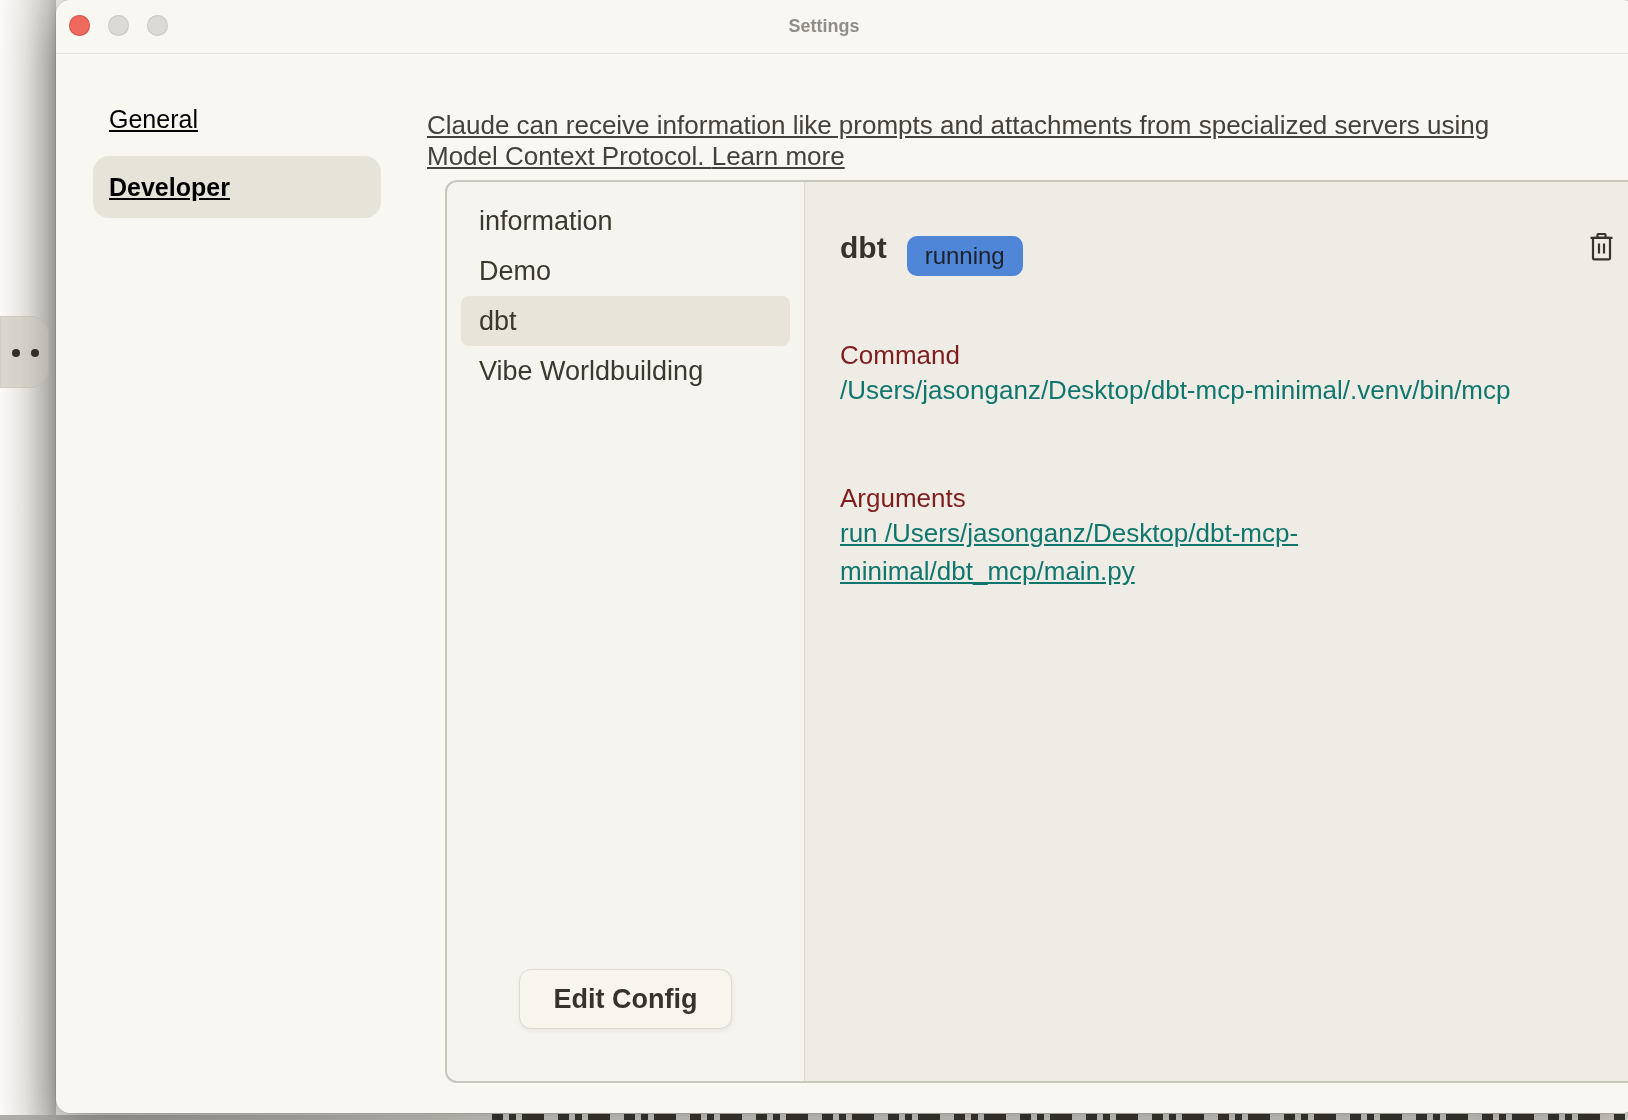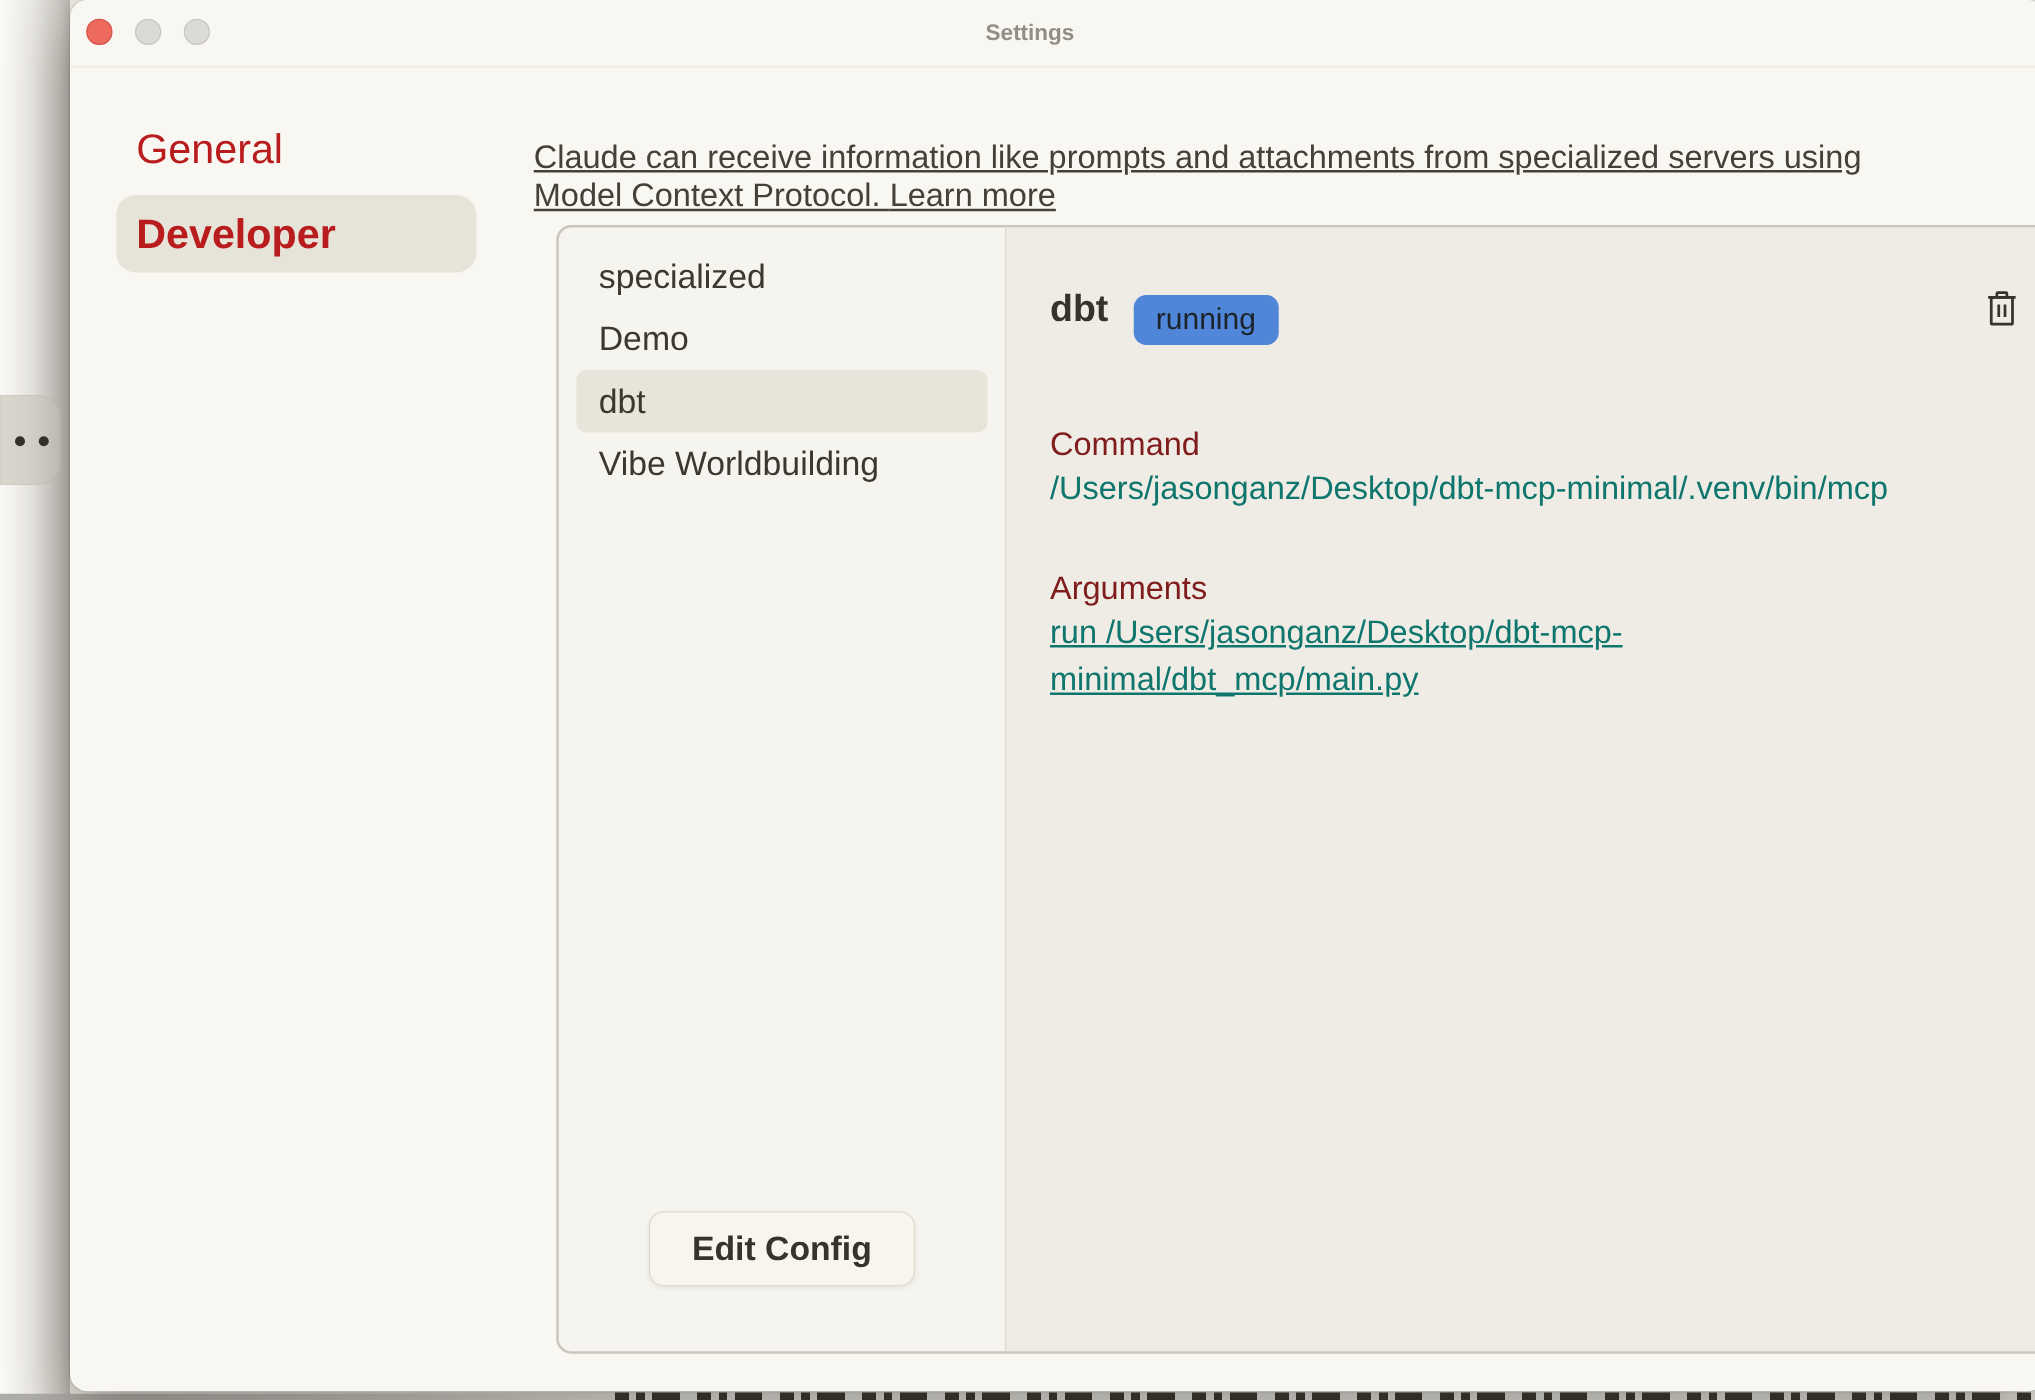--- a/index.html
+++ b/index.html
@@ -52,21 +52,21 @@
     text-align:center;font-size:18px;font-weight:bold;color:#918e88;
   }
   .traffic{position:absolute;top:15px;width:21px;height:21px;border-radius:50%;}
   .traffic.red{left:13px;background:#ee6a5f;box-shadow:inset 0 0 0 1px rgba(185,65,54,.5);}
   .traffic.gray1{left:52px;background:#dcdad6;box-shadow:inset 0 0 0 1px rgba(0,0,0,.09);}
   .traffic.gray2{left:91px;background:#dcdad6;box-shadow:inset 0 0 0 1px rgba(0,0,0,.09);}
   
   .sidebar{position:absolute;left:37px;top:88px;width:288px;}
   .side-item{
     height:62px;line-height:62px;padding:0 16px;margin-bottom:6px;
-    font-size:33px;color:#b91c1c;border-radius:16px;cursor:default;
+    font-size:25px;color:#000000;border-radius:16px;cursor:default;text-decoration:underline;
   }
   .side-item.selected{background:#e6e3d8;font-weight:bold;}
   
   .description{
     position:absolute;left:371px;top:84px;width:1130px;
     font-size:26px;line-height:31px;color:#44413a;text-decoration:underline;
   }
   .learn-more{color:#44413a;cursor:pointer;}
   
   .panel{
@@ -133,21 +133,21 @@
   <nav class="sidebar">
     <div class="side-item">General</div>
     <div class="side-item selected">Developer</div>
   </nav>
 
   <p class="description"><span>Claude can receive information like prompts and attachments from specialized servers using Model Context Protocol. </span><span class="learn-more">Learn more</span></p>
 
   <div class="panel">
 
     <div class="server-col">
-      <div class="server-item">specialized</div>
+      <div class="server-item">information</div>
       <div class="server-item">Demo</div>
       <div class="server-item selected">dbt</div>
       <div class="server-item">Vibe Worldbuilding</div>
 
       <button class="edit-config-btn">Edit Config</button>
     </div>
 
     <div class="detail-col">
       <div class="detail-header">
         <span class="server-name">dbt</span>
@@ -161,18 +161,18 @@
               <line x1="10" y1="11.5" x2="10" y2="21.5"></line>
               <line x1="15" y1="11.5" x2="15" y2="21.5"></line>
             </svg>
           </span>
         </button>
       </div>
 
       <div class="field-label">Command</div>
       <div class="field-value">/Users/jasonganz/Desktop/dbt-mcp-minimal/.venv/bin/mcp</div>
 
-      <div class="field-label" style="margin-top:46px;">Arguments</div>
+      <div class="field-label" style="margin-top:74px;">Arguments</div>
       <div class="field-value args">run /Users/jasonganz/Desktop/dbt-mcp-minimal/dbt_mcp/main.py</div>
     </div>
 
   </div>
 </div>
 
 </body></html>

